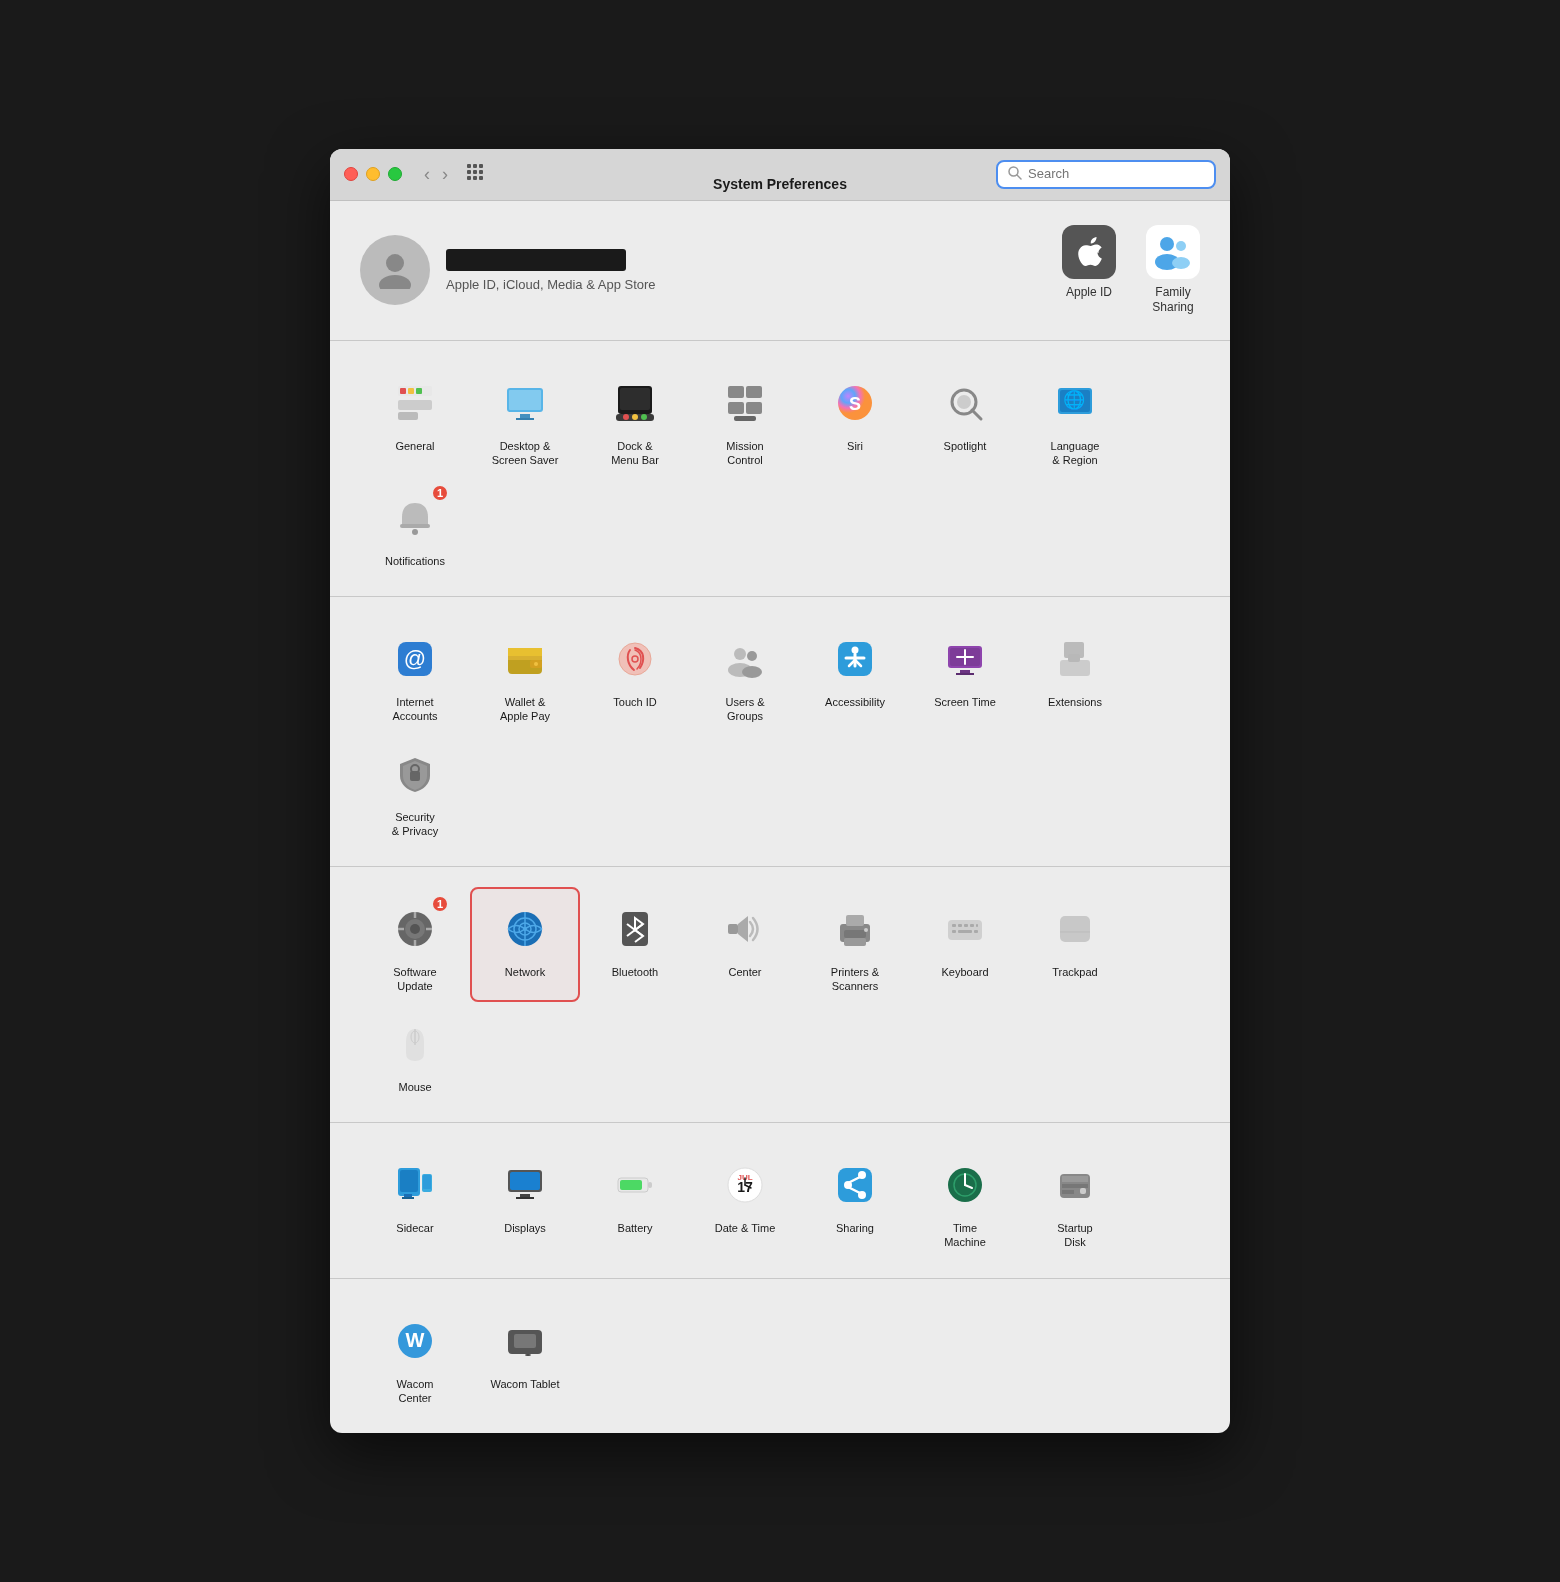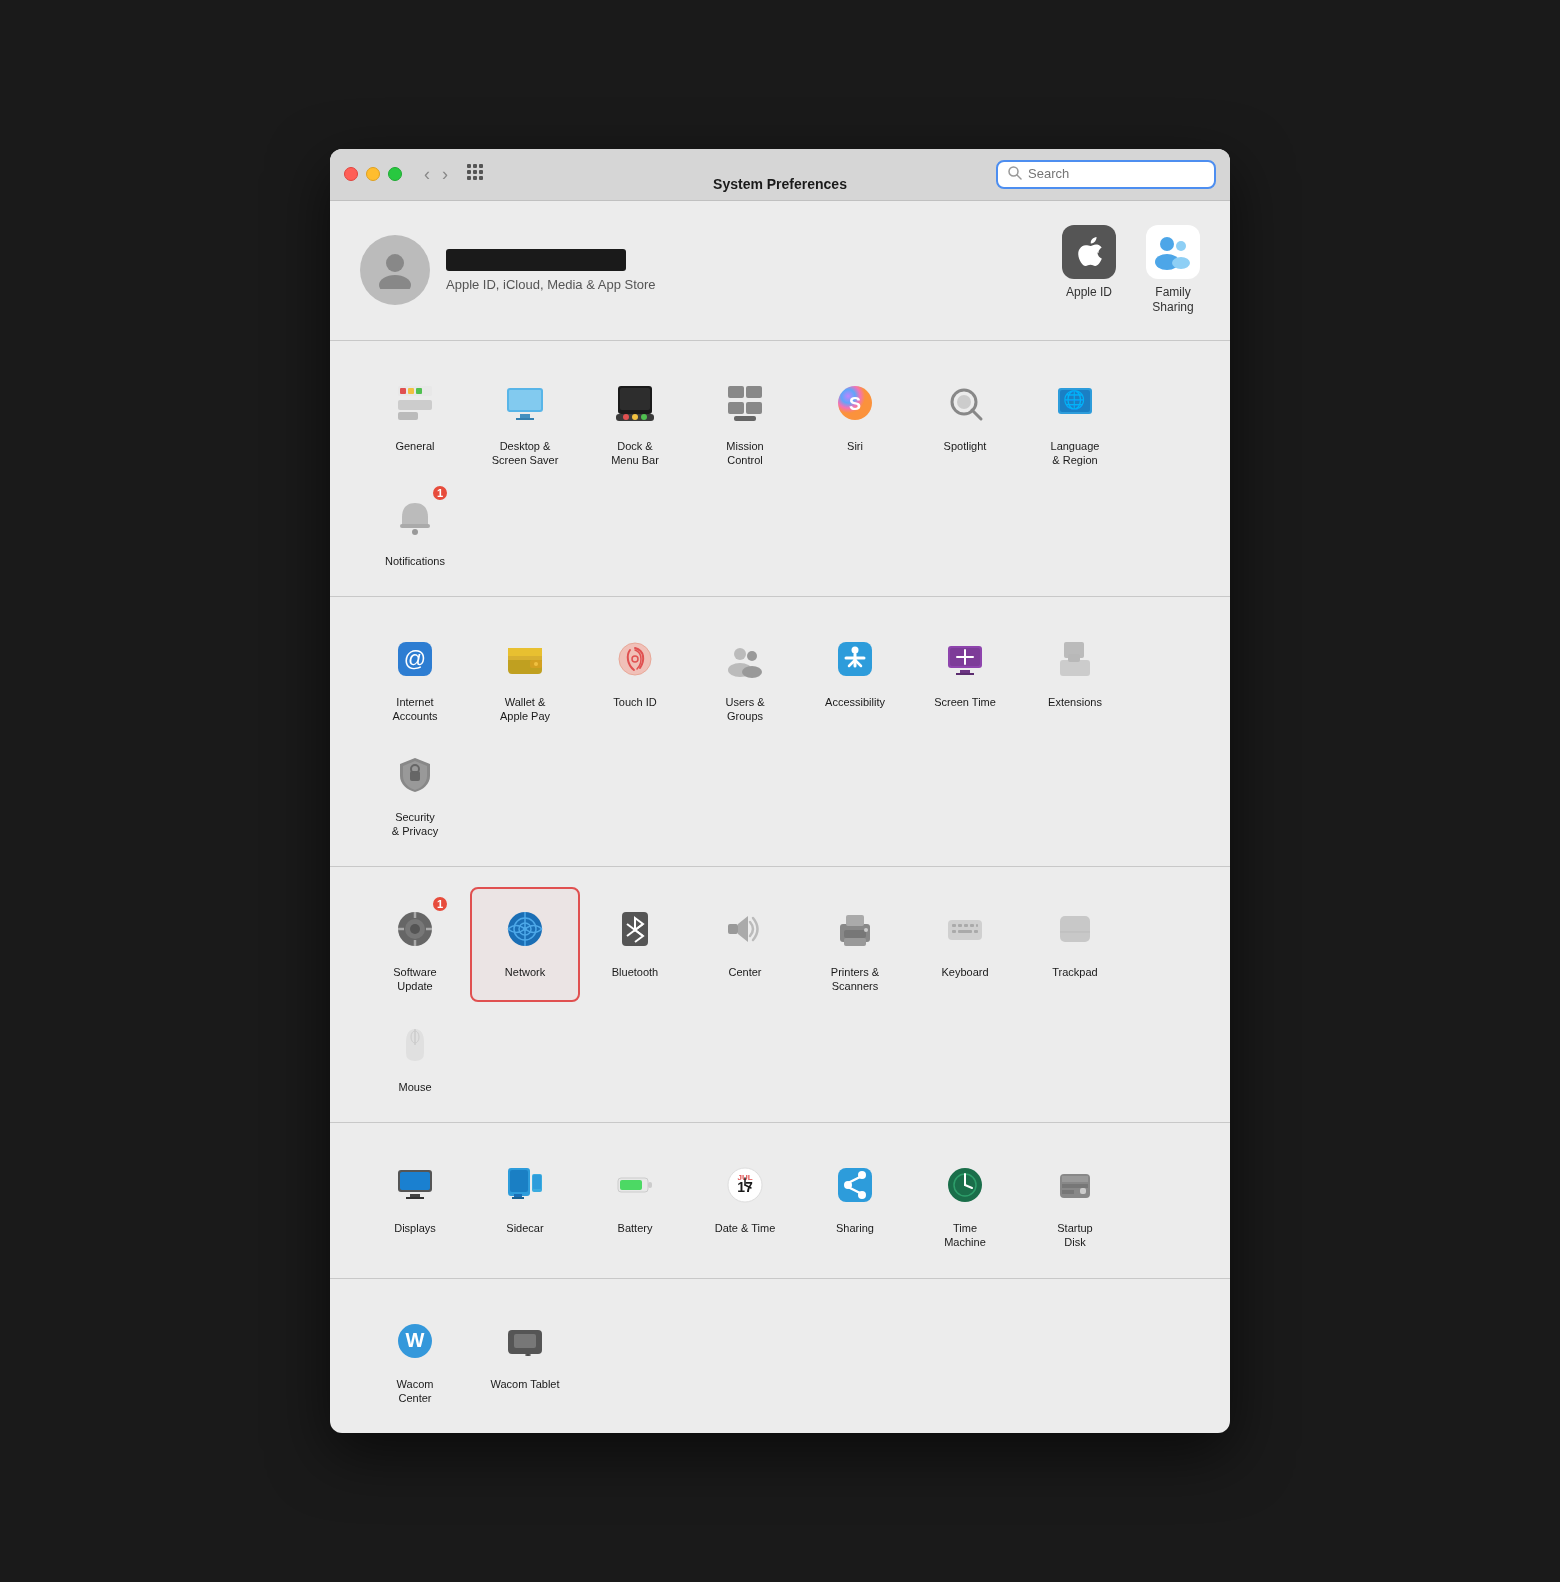--- a/index.html
+++ b/index.html
@@ -604,40 +604,40 @@
               </div>
               <div class="pref-label">Mouse</div>
             </div>
           </div>
         </div>
         <div class="grid-section">
           <div class="pref-grid">
             <div class="pref-item">
               <div class="pref-icon">
                 <svg width="38" height="38" viewBox="0 0 38 38" fill="none">
-                  <rect x="2" y="4" width="34" height="22" rx="3" fill="#555"></rect>
-                  <rect x="4" y="6" width="30" height="18" rx="2" fill="#1a80d0"></rect>
-                  <rect x="14" y="28" width="10" height="4" fill="#444"></rect>
-                  <rect x="10" y="31" width="18" height="2" fill="#333"></rect>
-                </svg>
-              </div>
-              <div class="pref-label">Displays</div>
-            </div>
-            <div class="pref-item">
-              <div class="pref-icon">
-                <svg width="38" height="38" viewBox="0 0 38 38" fill="none">
                   <rect x="2" y="2" width="22" height="28" rx="3" fill="#2d9cdb"></rect>
                   <rect x="4" y="4" width="18" height="22" rx="2" fill="#1a7fc4"></rect>
                   <rect x="8" y="28" width="8" height="4" fill="#1a6eb5"></rect>
                   <rect x="6" y="31" width="12" height="2" fill="#1a6090"></rect>
                   <rect x="26" y="8" width="10" height="18" rx="2" fill="#3aace0"></rect>
                   <rect x="27" y="9" width="8" height="14" rx="1" fill="#2d9cdb"></rect>
                 </svg>
               </div>
               <div class="pref-label">Sidecar</div>
+            </div>
+            <div class="pref-item">
+              <div class="pref-icon">
+                <svg width="38" height="38" viewBox="0 0 38 38" fill="none">
+                  <rect x="2" y="4" width="34" height="22" rx="3" fill="#555"></rect>
+                  <rect x="4" y="6" width="30" height="18" rx="2" fill="#1a80d0"></rect>
+                  <rect x="14" y="28" width="10" height="4" fill="#444"></rect>
+                  <rect x="10" y="31" width="18" height="2" fill="#333"></rect>
+                </svg>
+              </div>
+              <div class="pref-label">Displays</div>
             </div>
             <div class="pref-item">
               <div class="pref-icon">
                 <svg width="38" height="38" viewBox="0 0 38 38" fill="none">
                   <rect x="2" y="12" width="30" height="14" rx="3" fill="#e8e8e8" stroke="#ccc" stroke-width="1"></rect>
                   <rect x="32" y="16" width="4" height="6" rx="2" fill="#ccc"></rect>
                   <rect x="4" y="14" width="22" height="10" rx="2" fill="#4cd964"></rect>
                 </svg>
               </div>
               <div class="pref-label">Battery</div>

